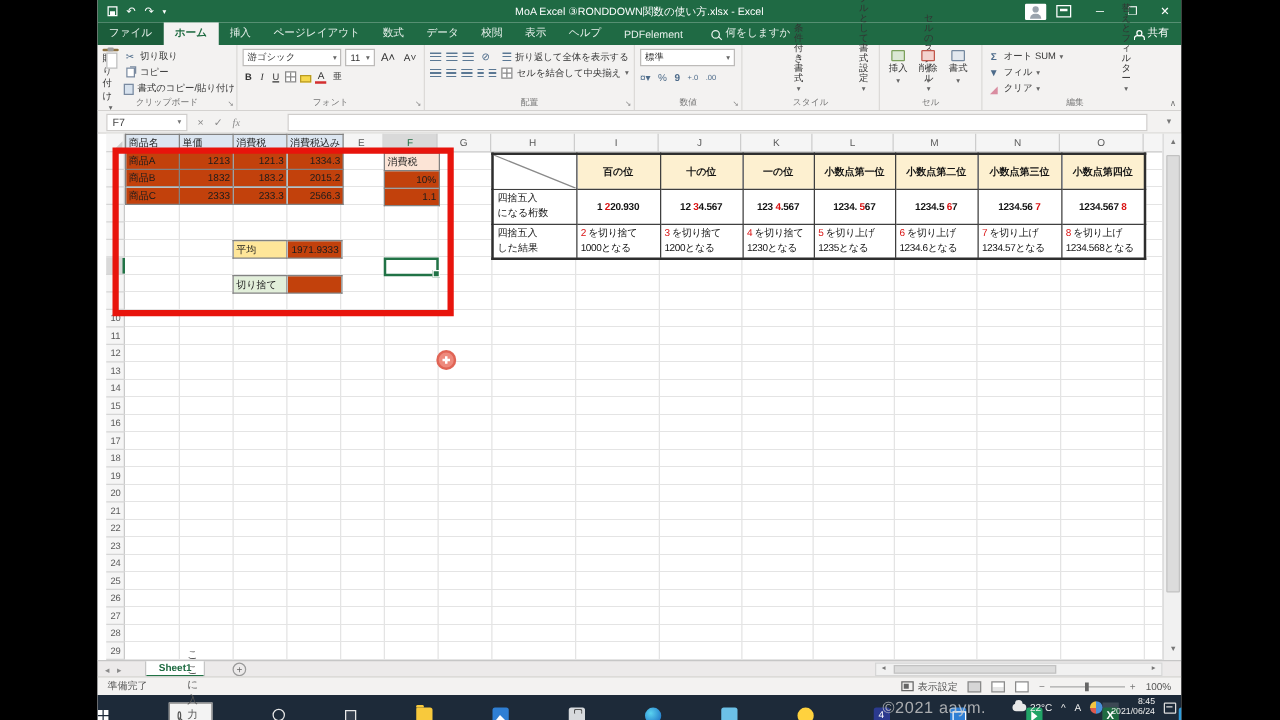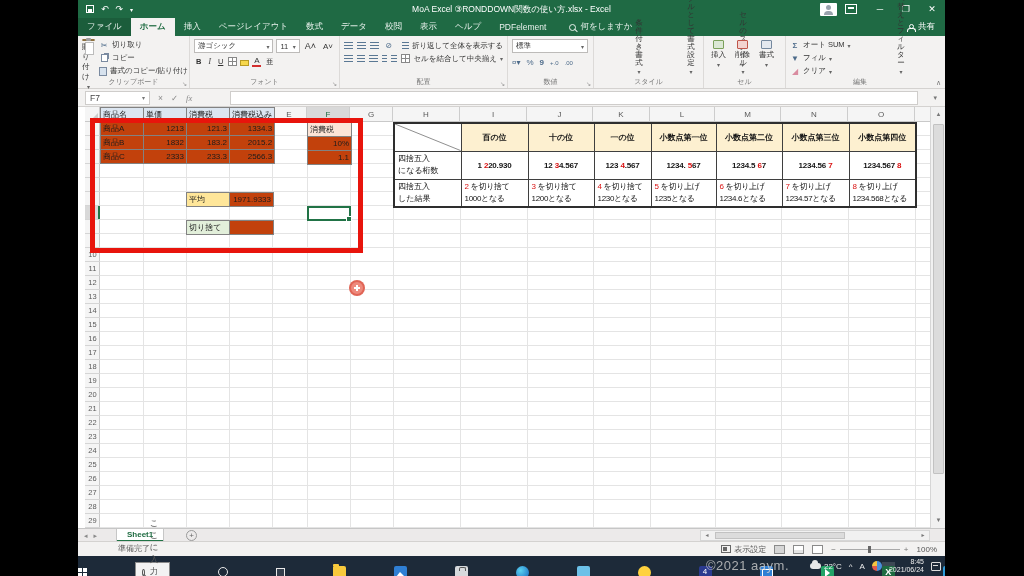--- a/index.html
+++ b/index.html
@@ -129,21 +129,21 @@
   .sheetrow{position:absolute;left:0;top:528px;width:100%;height:13px;background:#eceaea;border-top:1px solid #c6c6c6;font-size:8px;color:#555;}
   .tabnav{position:absolute;left:6px;top:0;height:13px;display:flex;align-items:center;gap:6px;color:#8a8a8a;font-size:7px;}
   .sheettab{position:absolute;left:38px;top:0;height:13px;padding:0 10px;background:#fff;border-right:1px solid #c6c6c6;border-left:1px solid #c6c6c6;color:#1e6b41;font-weight:bold;line-height:12px;box-shadow:inset 0 -2px 0 var(--selection-green,#217346);}
   .addsheet{position:absolute;left:108px;top:1px;width:11px;height:11px;border:1px solid #9a9a9a;border-radius:50%;text-align:center;line-height:9px;font-size:8px;color:#666;}
   .hscroll{position:absolute;right:15px;top:1px;width:230px;height:11px;background:#f1f1f1;border:1px solid #d6d6d6;}
   .hthumb{position:absolute;left:14px;top:1px;width:130px;height:7px;background:#dcdcdc;border:1px solid #c2c2c2;}
   .hscroll .harr{position:absolute;top:0;width:12px;height:9px;text-align:center;font-size:6px;color:#777;line-height:9px;}
 
   
   .statusbar{position:absolute;left:0;top:541px;width:100%;height:15px;background:var(--ribbon-bg,#f3f2f1);border-top:1px solid #d4d2d0;font-size:8px;color:#555;}
-  .ready{position:absolute;left:8px;top:0;line-height:14px;margin-left:32px;}
+  .ready{position:absolute;left:8px;top:0;line-height:14px;}
   .sb-right{position:absolute;right:8px;top:0;height:14px;display:flex;align-items:center;gap:8px;}
   .viewbox{width:11px;height:9px;border:1px solid #8a8a8a;background:#fff;}
   .viewbox.active{background:#d6d6d6;}
   .viewbox.pl{background:linear-gradient(#fff 55%,#e6e6e6 55%);}
   .zoomslider{display:flex;align-items:center;gap:4px;color:#777;}
   .ztrack{width:60px;height:1px;background:#a9a9a9;position:relative;}
   .zthumb{position:absolute;left:28px;top:-3px;width:3px;height:7px;background:#666;}
   .disp-ic{width:10px;height:8px;border:1px solid #666;position:relative;}
   .disp-ic::after{content:"";position:absolute;left:1px;top:1px;width:4px;height:4px;background:#666;}
 

